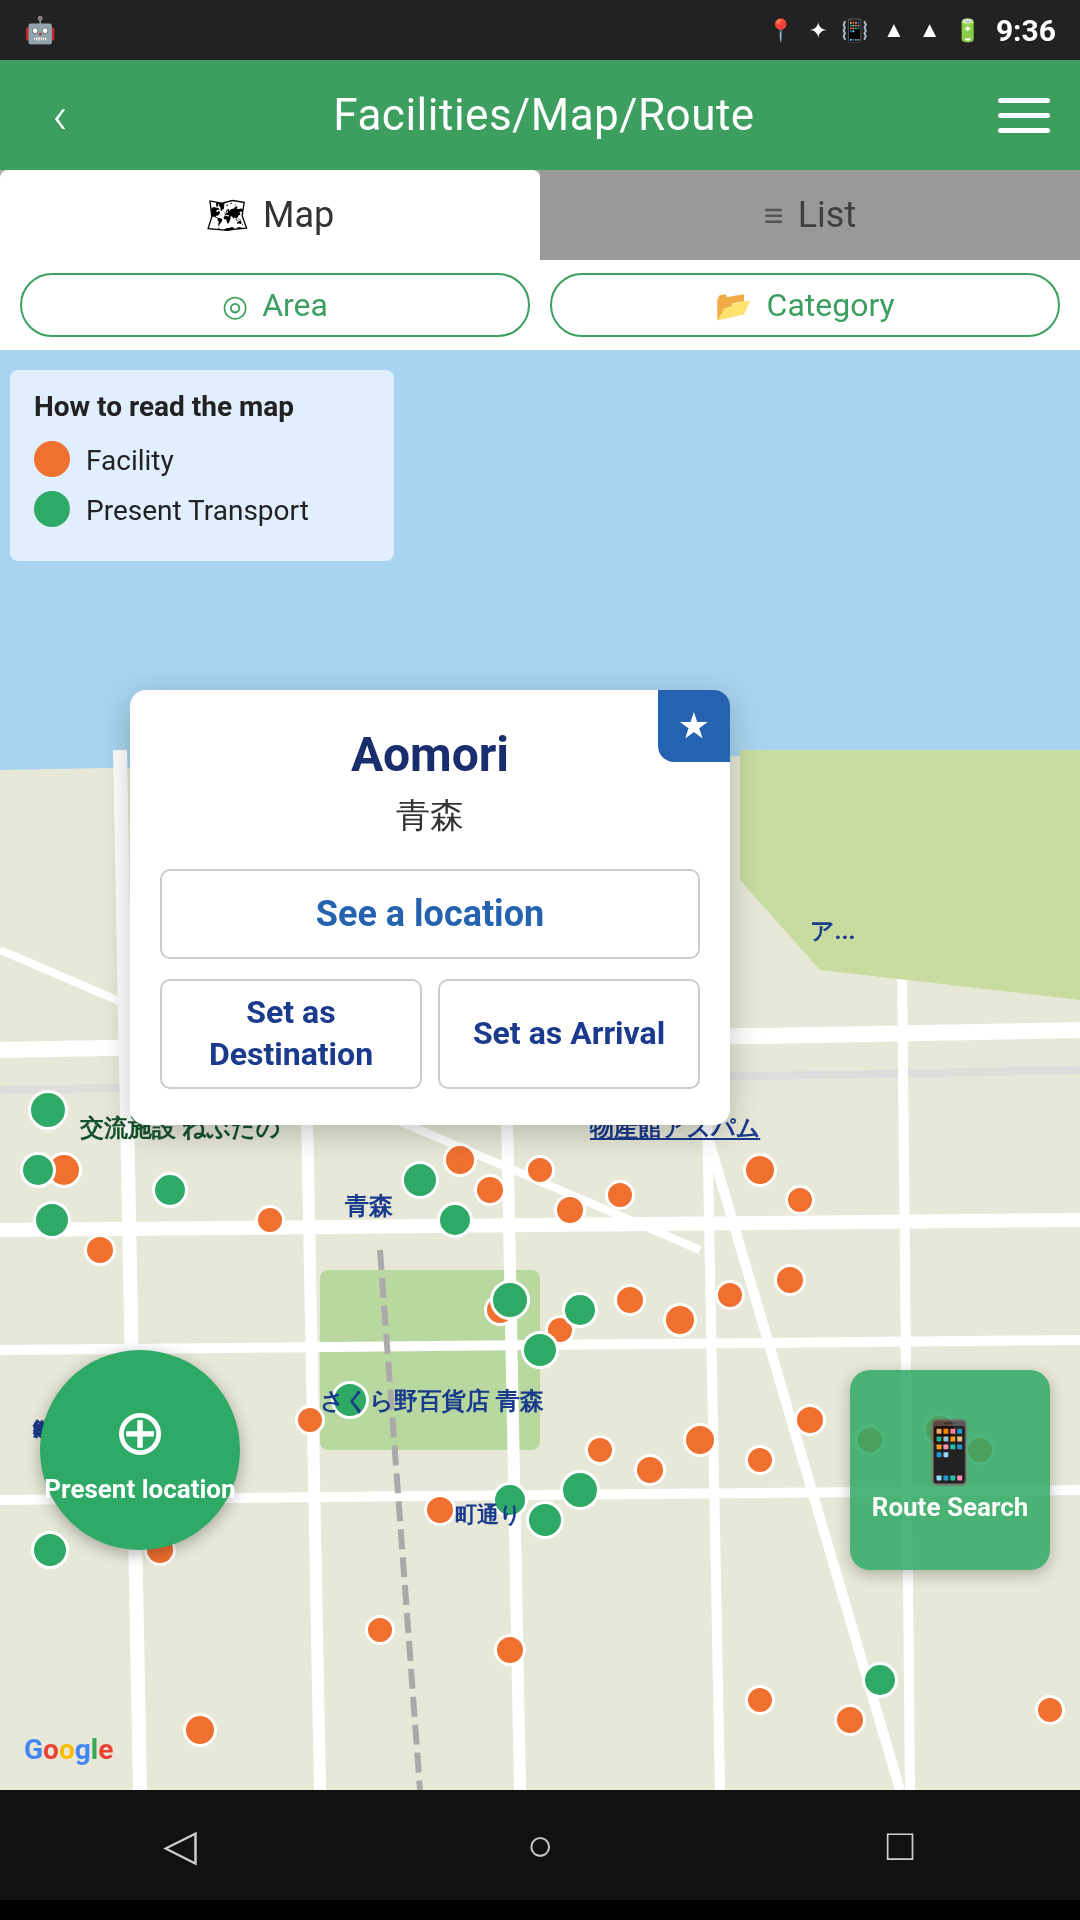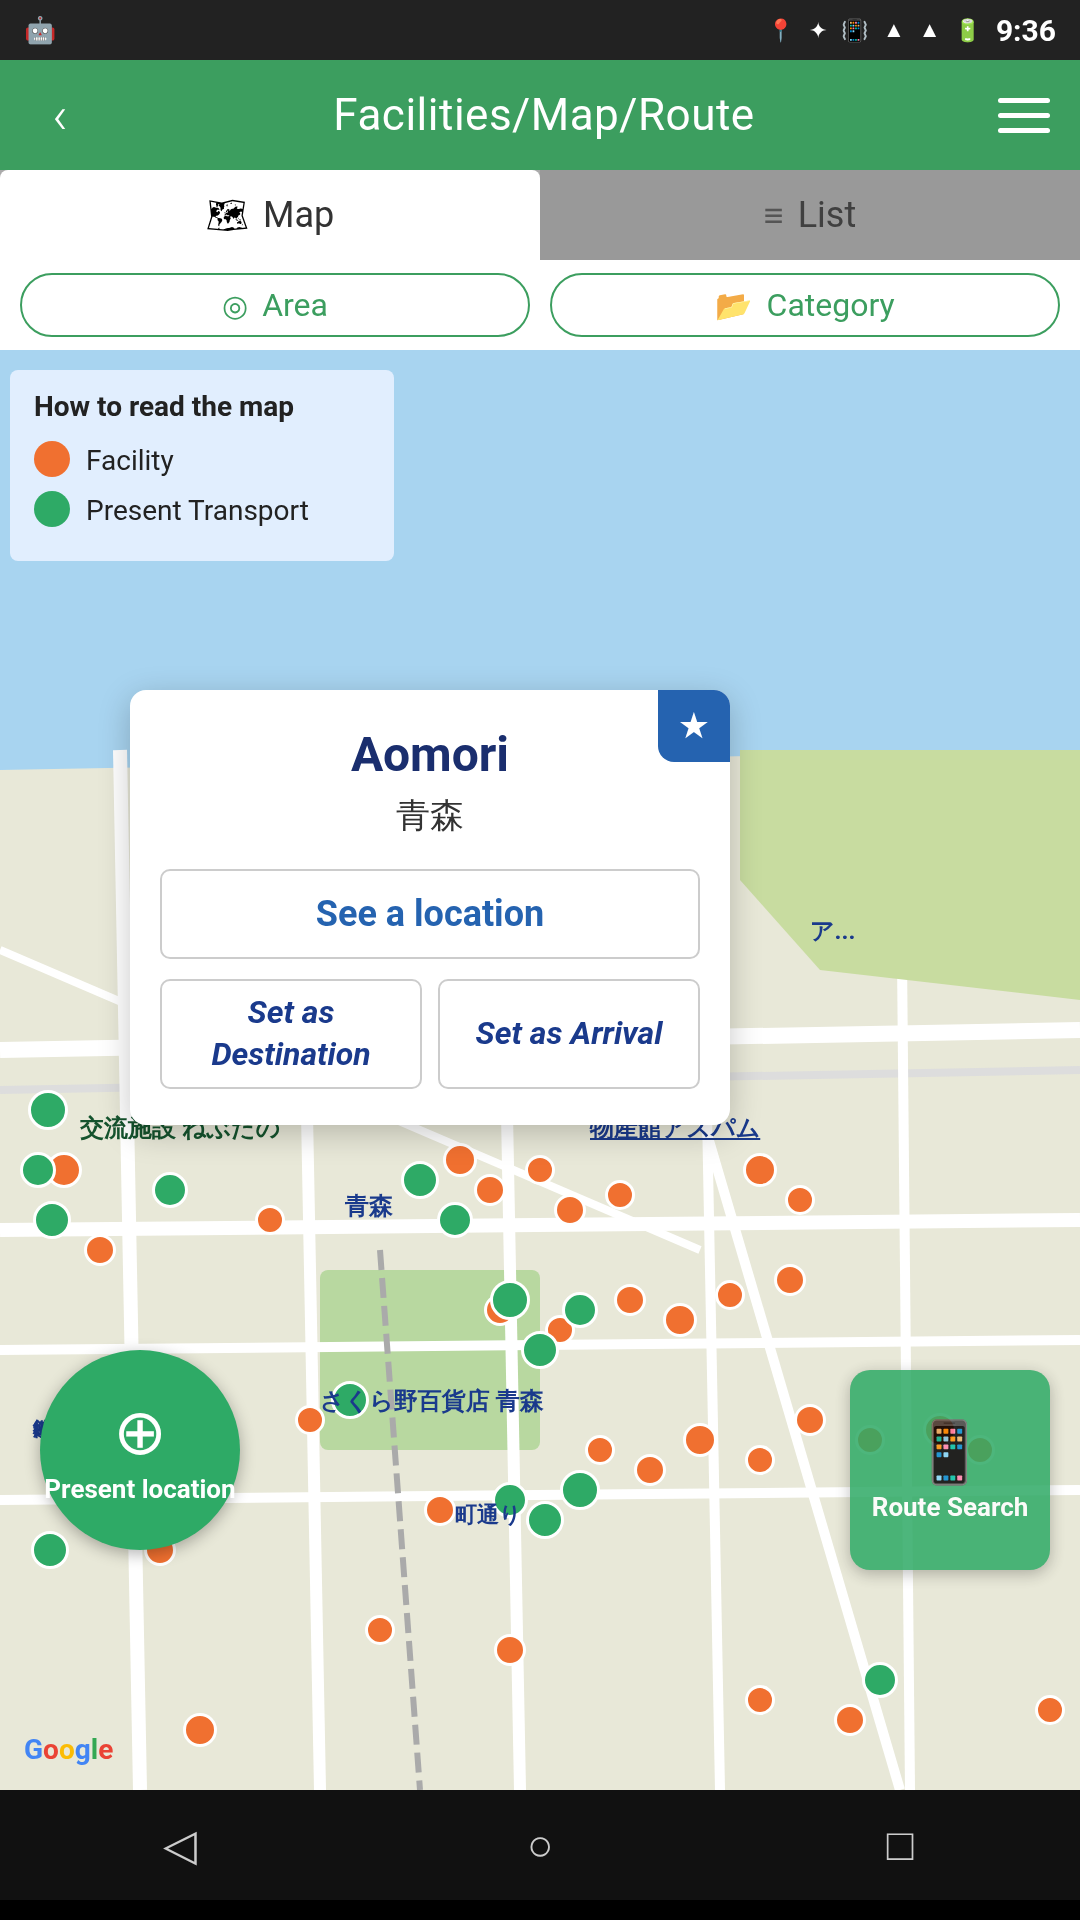--- a/index.html
+++ b/index.html
@@ -229,21 +229,20 @@
       margin-bottom: 20px;
     }
     .popup-timetable-label {
       font-size: 36px;
       color: #2563b0;
       font-weight: bold;
     }
     .popup-actions {
       display: flex;
       gap: 16px;
-      font-style: italic;
     }
     .popup-action-btn {
       flex: 1;
       height: 110px;
       border: 2px solid #ccc;
       border-radius: 10px;
       background: #fff;
       display: flex;
       align-items: center;
       justify-content: center;

